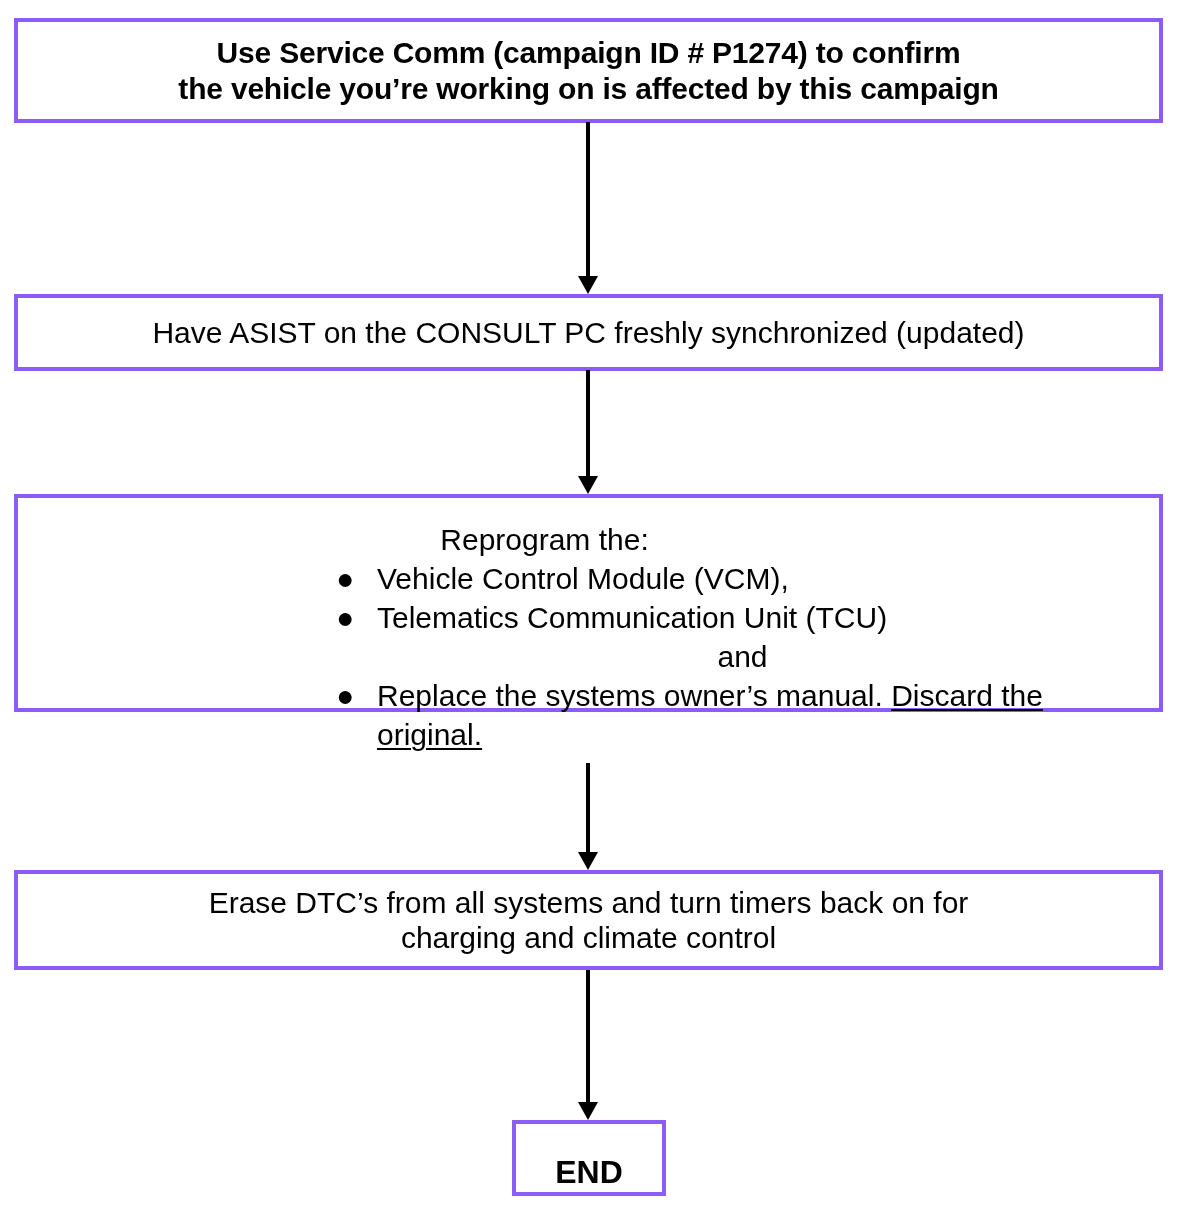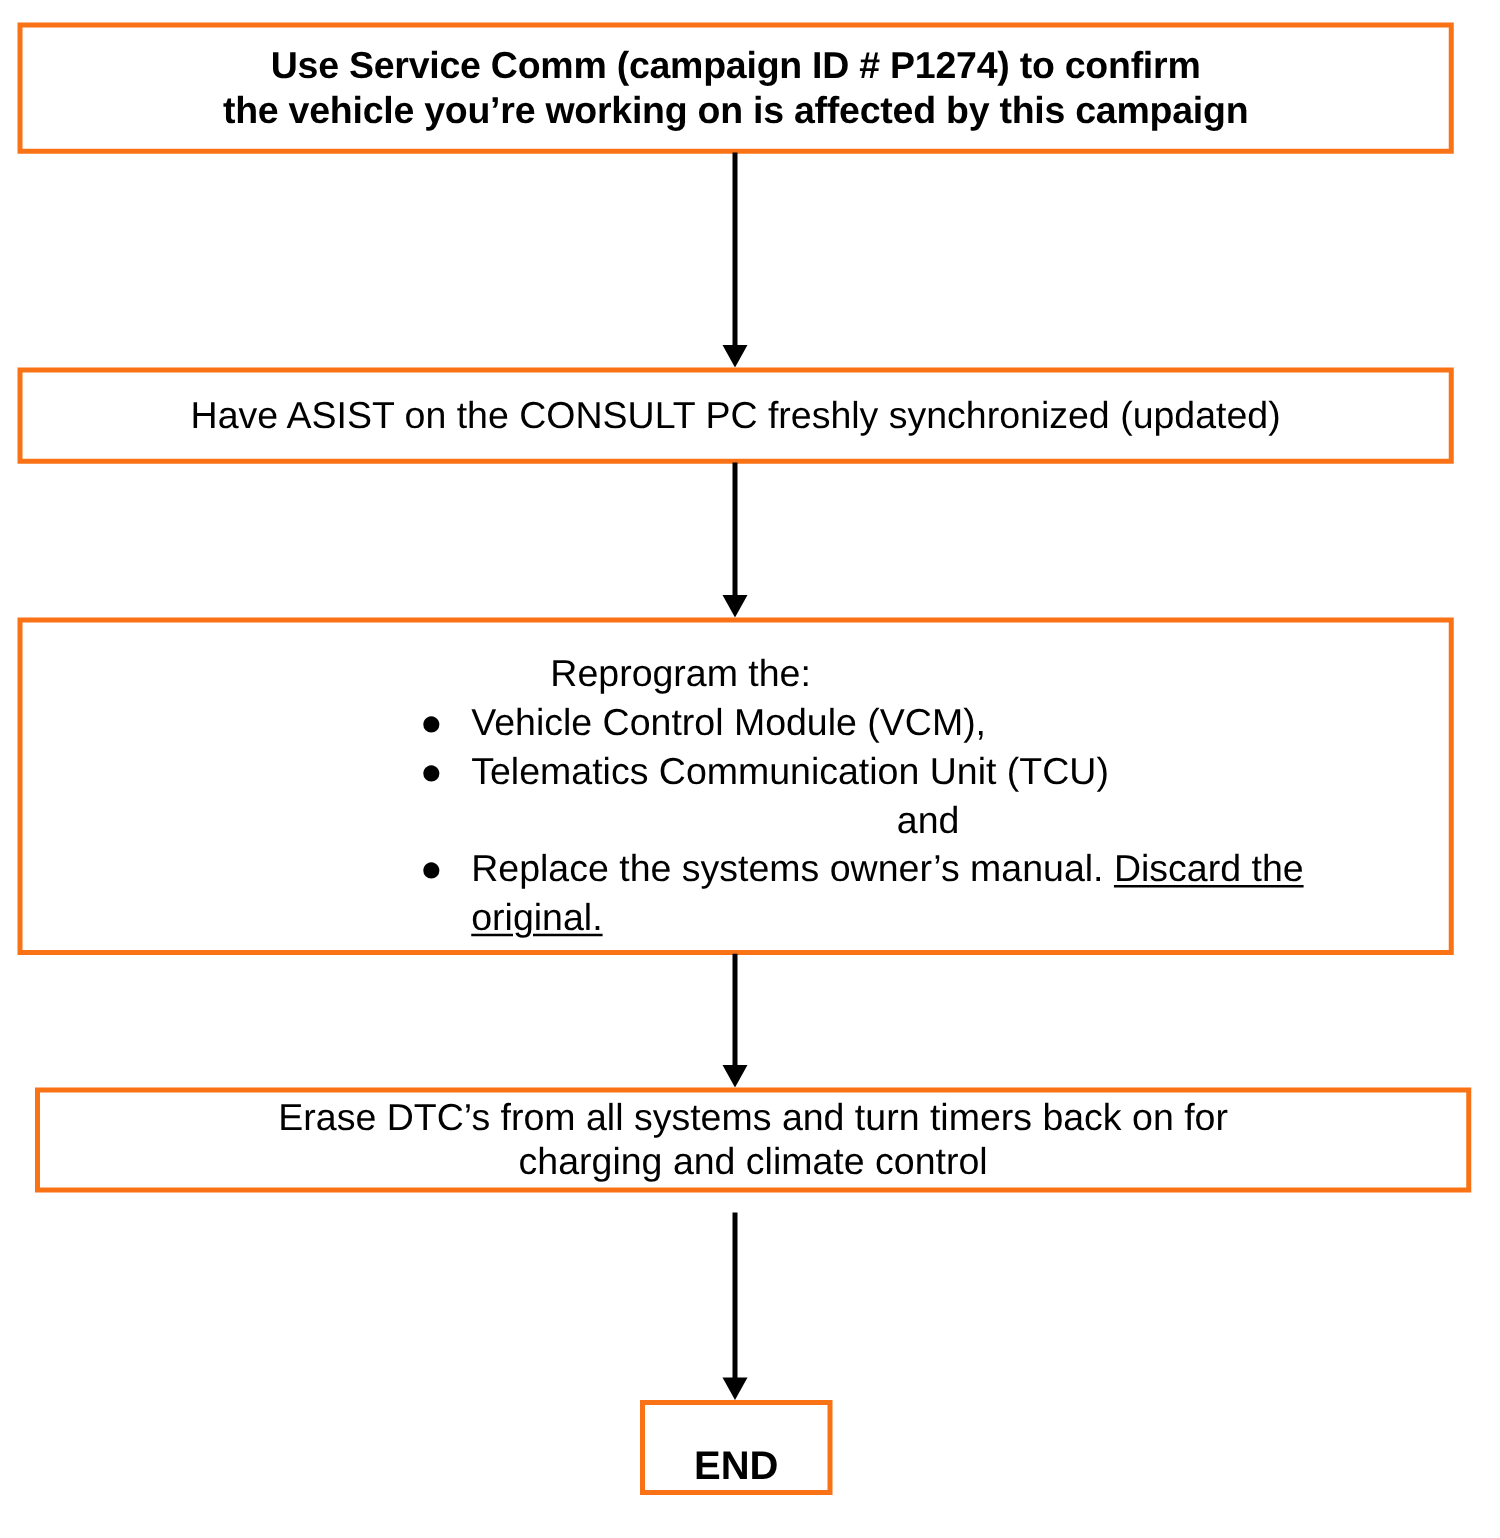--- a/index.html
+++ b/index.html
@@ -14,21 +14,21 @@
   #canvas {
     position: relative;
     width: 1200px;
     height: 1230px;
     background: #ffffff;
     overflow: hidden;
   }
   .node {
     position: absolute;
     box-sizing: border-box;
-    border: 4px solid #f97316;
+    border: 4px solid #8b5cf6;
     background: #ffffff;
     display: flex;
     flex-direction: column;
     justify-content: center;
   }
   .node-text {
     text-align: center;
     line-height: 1.18;
     white-space: pre-line;
   }
@@ -59,21 +59,21 @@
     font-size: 30px;
     font-weight: normal;
     padding: 0 18px;
   }
 
   
   #box-reprogram {
     left: 14px;
     top: 494px;
     width: 1149px;
-    height: 270px;
+    height: 218px;
     justify-content: flex-start;
   }
   .reprogram-inner {
     padding: 22px 0 0 0;
     font-size: 30px;
     line-height: 1.3;
   }
   .reprogram-heading {
     text-align: center;
     padding-right: 88px;
@@ -107,24 +107,24 @@
     display: block;
   }
   .underlined {
     text-decoration: underline;
     text-decoration-thickness: 2px;
     text-underline-offset: 3px;
   }
 
   
   #box-erase {
-    left: 28px;
+    left: 14px;
     top: 870px;
     width: 1149px;
-    height: 84px;
+    height: 100px;
   }
   #box-erase .node-text {
     font-size: 30px;
     font-weight: normal;
     padding: 0 18px;
   }
 
   
   #box-end {
     left: 512px;

